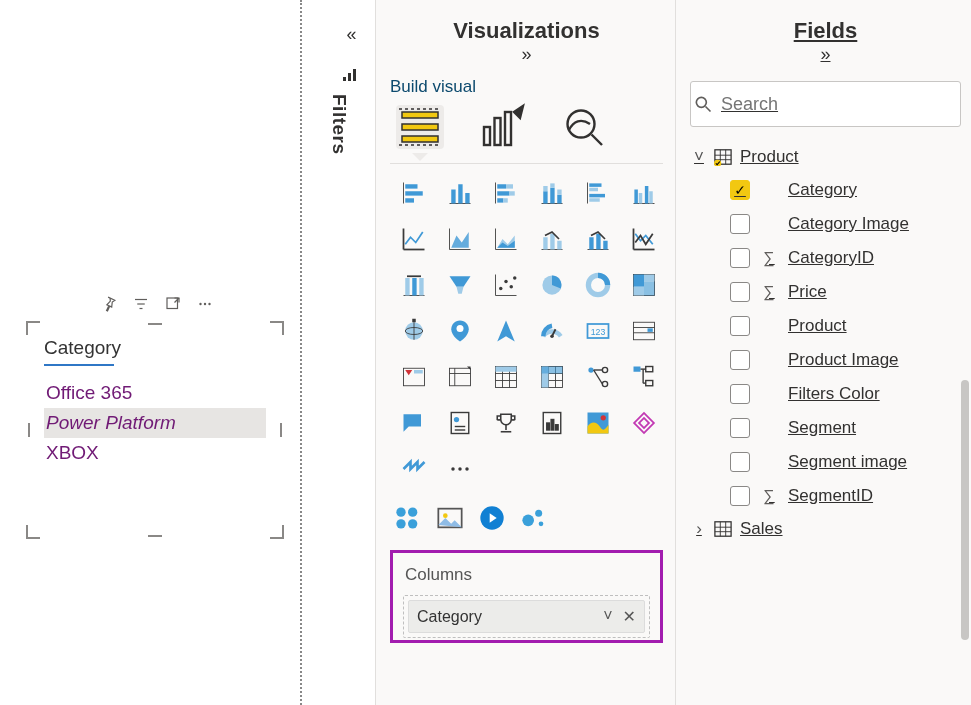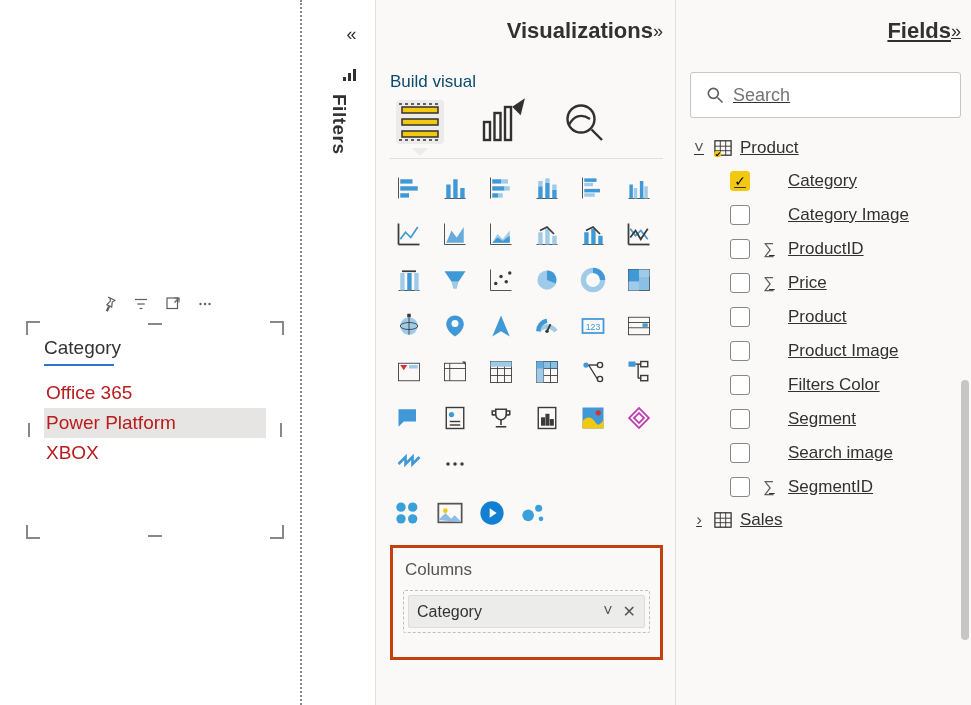--- a/index.html
+++ b/index.html
@@ -37,78 +37,78 @@
   .h-bl{left:-4px;bottom:-4px}.h-bl::before{width:14px;height:2px;bottom:0;left:0;top:auto}.h-bl::after{width:2px;height:14px;bottom:0;left:0;top:auto}
   .h-br{right:-4px;bottom:-4px}.h-br::before{width:14px;height:2px;bottom:0;right:0;left:auto;top:auto}.h-br::after{width:2px;height:14px;bottom:0;right:0;left:auto;top:auto}
   .midhandle{position:absolute;background:#8a8886;}
   .mh-t{top:-2px;left:50%;transform:translateX(-50%);width:14px;height:2px}
   .mh-b{bottom:-2px;left:50%;transform:translateX(-50%);width:14px;height:2px}
   .mh-l{left:-2px;top:50%;transform:translateY(-50%);width:2px;height:14px}
   .mh-r{right:-2px;top:50%;transform:translateY(-50%);width:2px;height:14px}
   .slicer-inner{padding:12px 14px;}
   .slicer-title{font-size:19px;color:#333;margin-bottom:5px;}
   .slicer-rule{width:70px;height:2px;background:#2f77c6;margin-bottom:12px;}
-  .slicer-item{font-size:19px;padding:4px 2px;cursor:pointer;color:#b91c1c;}
-  .slicer-item.sel{background:#e7e5e3;}
+  .slicer-item{font-size:19px;padding:4px 2px;cursor:pointer;color:#701a75;}
+  .slicer-item.sel{background:#e7e5e3;font-style:italic;}
 
   
   .filters-strip{
     position:absolute;left:328px;top:0;width:48px;height:705px;
     border-right:1px solid #e1dfdd; padding-top:24px; text-align:center;
   }
   .filters-strip .chevlr{font-size:18px;color:#323130;cursor:pointer;}
   .filters-strip .bars-mini{margin-top:22px;font-size:14px;color:#323130;}
   .filters-strip .vtext{
     writing-mode:vertical-rl; text-orientation:mixed;
     font-size:19px; font-weight:600; margin-top:10px; letter-spacing:.5px;
   }
 
   
   .viz-pane{
     position:absolute;left:376px;top:0;width:300px;height:705px;
     padding:18px 12px 0 14px; border-right:1px solid #e1dfdd;
     background:#faf9f8;
   }
-  .pane-head{display:flex;align-items:center;justify-content:flex-end;margin-bottom:28px;}
+  .pane-head{display:flex;align-items:center;justify-content:space-between;margin-bottom:12px;flex-direction:column;}
   .pane-title{font-size:22px;font-weight:600;}
   .pane-chev{font-size:18px;cursor:pointer;}
   .subhead{font-size:17px;margin-bottom:8px;color:#0c4a6e;}
   .mode-tabs{display:flex;gap:34px;align-items:center;margin-bottom:6px;padding-left:6px;}
   .mode-btn{width:48px;height:44px;display:flex;align-items:center;justify-content:center;border-radius:4px;cursor:pointer;}
   .mode-btn.active{background:#edebe9;}
   .mode-arrow{width:0;height:0;border-left:8px solid transparent;border-right:8px solid transparent;border-top:8px solid #edebe9;margin-left:22px;margin-top:-2px;}
   .hr{height:1px;background:#e1dfdd;margin:2px 0 10px;}
   .viz-grid{display:grid;grid-template-columns:repeat(6,38px);grid-auto-rows:38px;gap:8px 8px;}
-  .vg{width:38px;height:38px;display:flex;align-items:center;justify-content:center;cursor:pointer;border-radius:2px;}
+  .vg{width:38px;height:38px;display:flex;align-items:center;justify-content:flex-end;cursor:pointer;border-radius:2px;}
   .vg svg{width:28px;height:28px;}
   .cust-row{display:flex;gap:14px;align-items:center;margin-top:16px;padding-left:4px;}
   .cust-row .cbtn{width:28px;height:28px;display:flex;align-items:center;justify-content:center;cursor:pointer;}
   .drop-area{
-    margin-top:18px;border:3px solid #c2410c;padding:10px 10px 24px;
+    margin-top:18px;border:3px solid #a21caf;padding:10px 10px 2px;
   }
   .drop-label{font-size:17px;color:#555;margin:2px 0 10px 2px;}
   .field-well{
     border:1px dashed #bfbfbf;padding:4px;border-radius:2px;
   }
   .field-pill{
     display:flex;align-items:center;justify-content:space-between;
     background:#ececea;border:1px solid #dcdcdc;border-radius:2px;
     padding:6px 8px;font-size:16px;color:#333;
   }
   .pill-actions{display:flex;gap:10px;color:#555;}
   .pill-actions span{cursor:pointer;}
 
   
   .fields-pane{
     position:absolute;left:676px;top:0;width:295px;height:705px;
     padding:18px 10px 0 14px;background:#faf9f8;text-decoration:underline;
   }
   .search-box{
     margin-top:16px;height:46px;border:1px solid #c8c6c4;border-radius:3px;
-    display:flex;align-items:center;padding:0 14px;background:#fff;
+    display:flex;align-items:center;padding:0 2px;background:#fff;
   }
   .search-box svg{width:20px;height:20px;flex:0 0 20px;margin-right:8px;color:#605e5c;}
   .search-box input{border:none;outline:none;font-size:18px;flex:1;background:transparent;color:#605e5c;}
   .tree{margin-top:14px;font-size:17px;}
   .tree-row{display:flex;align-items:center;gap:8px;padding:6px 2px;cursor:pointer;}
   .tree-toggle{width:14px;text-align:center;color:#555;}
   .tbl-icon{width:18px;height:18px;position:relative;}
   .field-row{display:flex;align-items:center;gap:12px;padding:7px 0 7px 40px;cursor:pointer;}
   .chk{width:20px;height:20px;border:1px solid #8a8886;border-radius:3px;background:#fff;flex:0 0 20px;display:flex;align-items:center;justify-content:center;}
   .chk.on{background:#f2c811;border-color:#f2c811;}
@@ -600,21 +600,21 @@
         <span>Category</span>
       </div>
       <div class="field-row">
         <span class="chk "></span>
         <span class="sigma"></span>
         <span>Category Image</span>
       </div>
       <div class="field-row">
         <span class="chk "></span>
         <span class="sigma">∑</span>
-        <span>ProductID</span>
+        <span>CategoryID</span>
       </div>
       <div class="field-row">
         <span class="chk "></span>
         <span class="sigma">∑</span>
         <span>Price</span>
       </div>
       <div class="field-row">
         <span class="chk "></span>
         <span class="sigma"></span>
         <span>Product</span>
@@ -630,21 +630,21 @@
         <span>Filters Color</span>
       </div>
       <div class="field-row">
         <span class="chk "></span>
         <span class="sigma"></span>
         <span>Segment</span>
       </div>
       <div class="field-row">
         <span class="chk "></span>
         <span class="sigma"></span>
-        <span>Search image</span>
+        <span>Segment image</span>
       </div>
       <div class="field-row">
         <span class="chk "></span>
         <span class="sigma">∑</span>
         <span>SegmentID</span>
       </div>
       <div class="tree-row">
         <span class="tree-toggle">›</span>
         <span class="tbl-icon">
     <svg viewBox="0 0 20 20">

